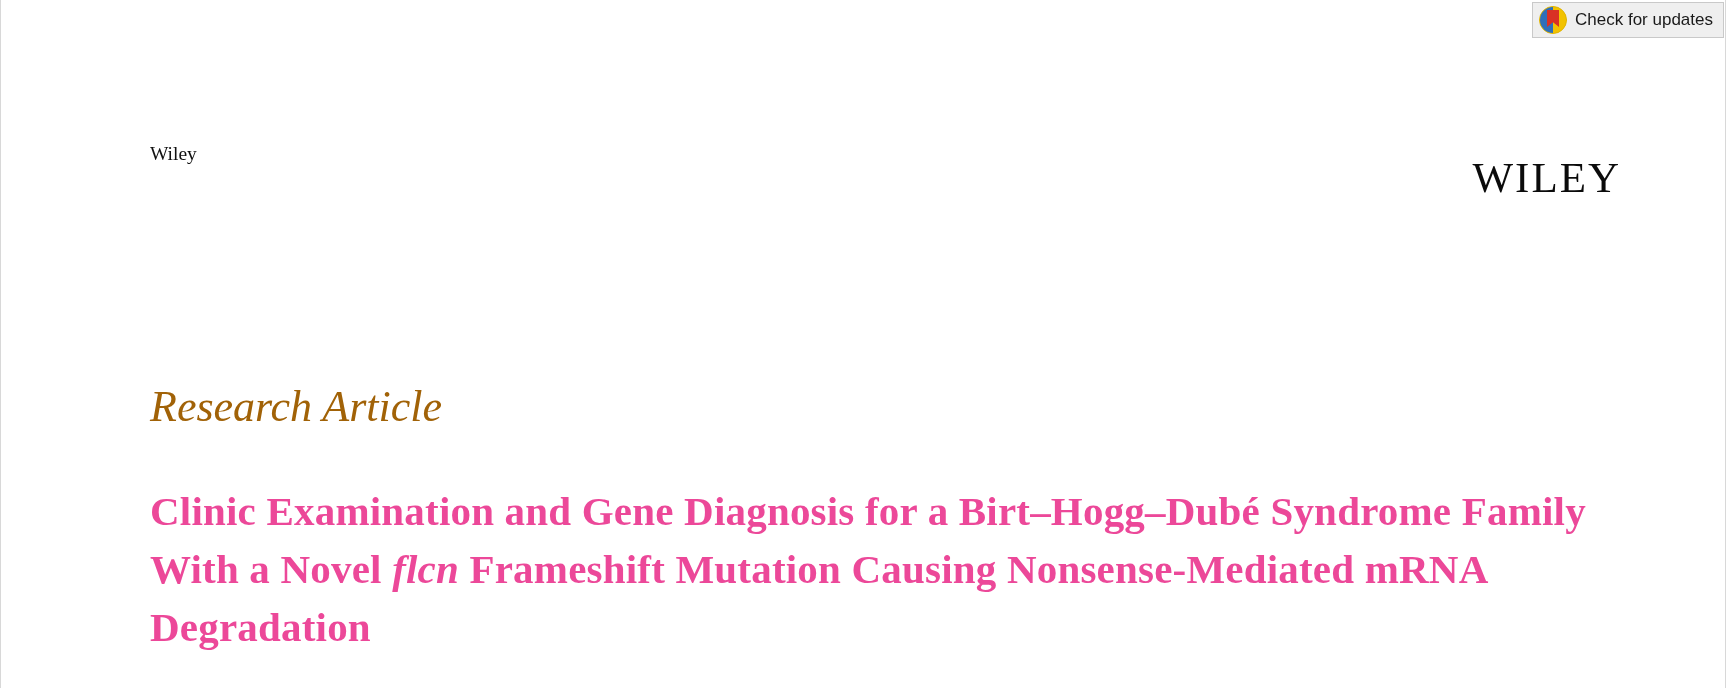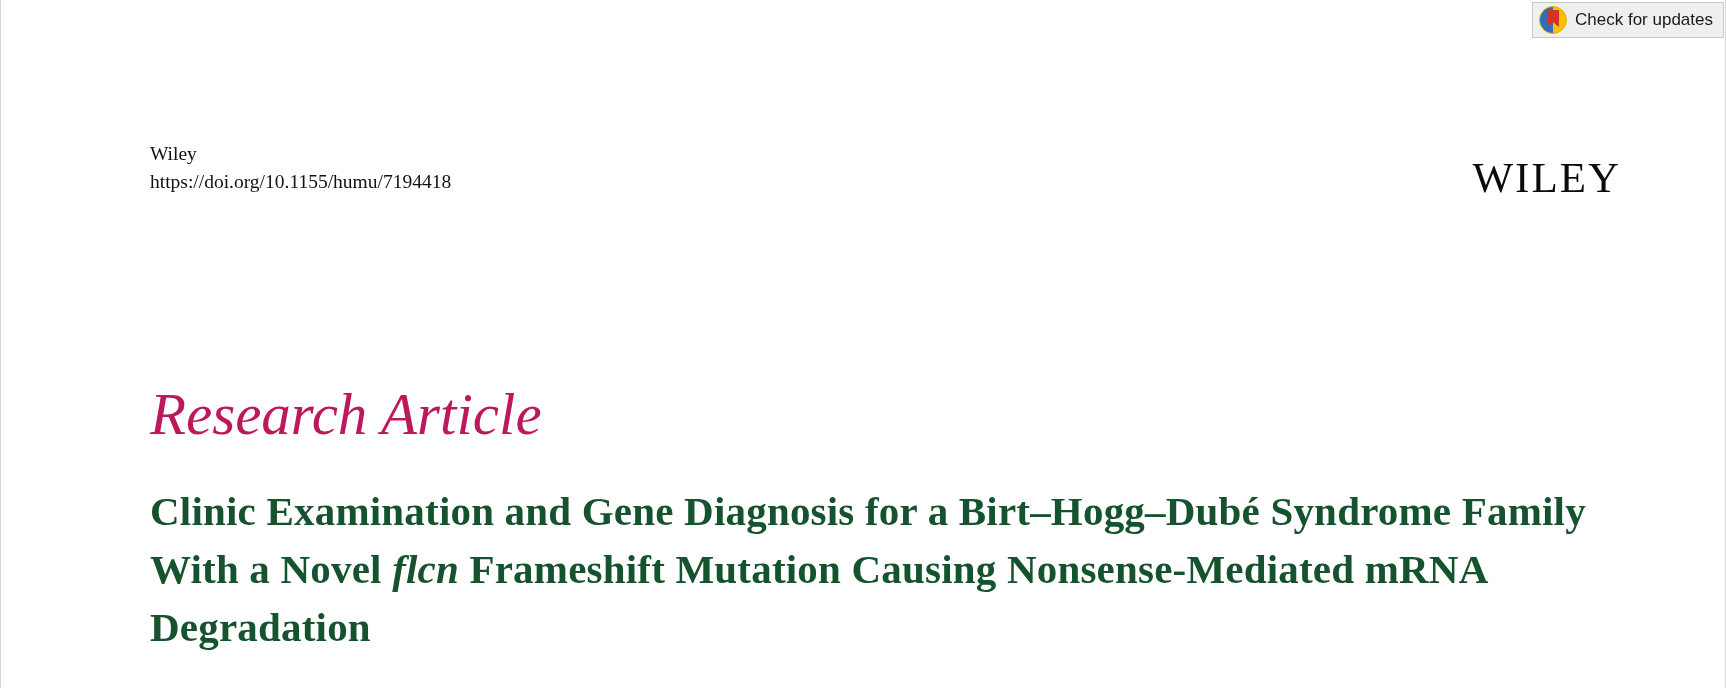--- a/index.html
+++ b/index.html
@@ -115,36 +115,36 @@
     line-height: 1;
     font-variant: small-caps;
     text-transform: lowercase;
   }
 
   
   .article-type {
     position: absolute;
     left: 150px;
     top: 385px;
-    font-size: 59px;
+    font-size: 44px;
     font-style: italic;
-    color: #be185d;
+    color: #a16207;
     line-height: 1;
   }
 
   
   .title {
     position: absolute;
     left: 150px;
     top: 455px;
     width: 1450px;
     font-size: 41px;
     font-weight: bold;
     line-height: 58px;
-    color: #14532d;
+    color: #ec4899;
     letter-spacing: 0.2px;
     font-family: Liberation Serif, serif;
   }
   .title .gene {
     font-style: italic;
   }
 </style>
 </head>
 <body>
 
@@ -153,21 +153,20 @@
   <div class="edge-rule-left"></div>
   <div class="edge-rule-right"></div>
 
   <div class="updates-badge">
     <span class="badge-mark"></span>
     <span class="badge-text">Check for updates</span>
   </div>
 
   <div class="meta">
     <div>Wiley</div>
-    <div>https://doi.org/10.1155/humu/7194418</div>
   </div>
 
   <div class="wiley-mark">WILEY</div>
 
   <div class="article-type">Research Article</div>
 
   <h1 class="title"><span>Clinic Examination and Gene Diagnosis for a Birt–Hogg–Dubé Syndrome Family With a Novel </span><span class="gene">flcn</span><span> Frameshift Mutation Causing Nonsense-Mediated mRNA Degradation</span></h1>
 
 </div>
 

